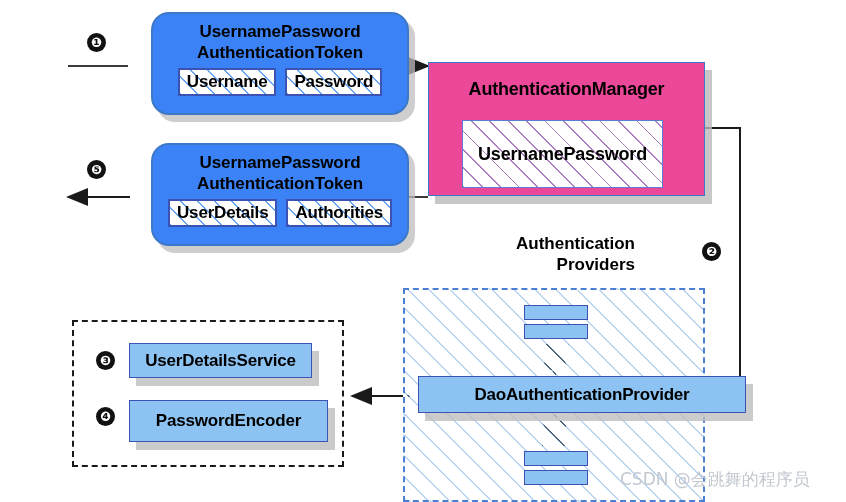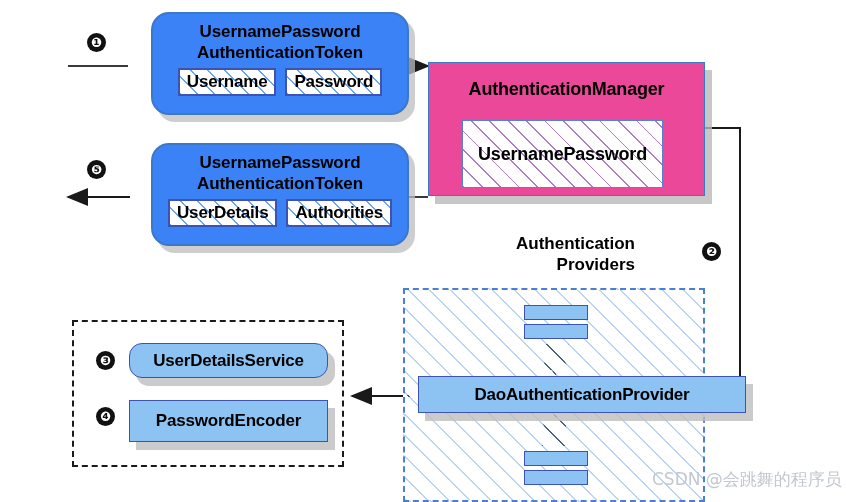--- a/index.html
+++ b/index.html
@@ -157,21 +157,20 @@
     border: 1.5px solid #3c53b4;
     box-sizing: border-box;
   }
 
   .watermark {
     position: absolute;
     color: #c2c8d0;
     font-size: 17px;
     font-family: "DejaVu Sans", sans-serif;
     white-space: nowrap;
-    margin-left: 32px;
   }
   svg.arrowlayer { position: absolute; left: 0; top: 0; pointer-events: none; }
 </style>
 </head>
 <body>
 
 <div id="canvas">
 
   <svg class="arrowlayer" width="846" height="502">
     <defs>
@@ -245,20 +244,20 @@
   <div class="bar" style="left:524px; top:324px; width:64px; height:15px;"></div>
 
   <div class="node-box" style="left:418px; top:376px; width:328px; height:37px;">DaoAuthenticationProvider</div>
 
   <div class="bar" style="left:524px; top:451px; width:64px; height:15px;"></div>
   <div class="bar" style="left:524px; top:470px; width:64px; height:15px;"></div>
 
   <div class="group-dashed-black" style="left:72px; top:320px; width:272px; height:147px;"></div>
 
   <div class="marker" style="left:96px; top:351px;">❸</div>
-  <div class="node-box" style="left:129px; top:343px; width:199px; height:35px;border-radius:13px;">UserDetailsService</div>
+  <div class="node-box" style="left:129px; top:343px; width:183px; height:35px;">UserDetailsService</div>
 
   <div class="marker" style="left:96px; top:407px;">❹</div>
   <div class="node-box" style="left:129px; top:400px; width:199px; height:42px;">PasswordEncoder</div>
 
   <div class="watermark" style="left:620px; top:468px;">CSDN @会跳舞的程序员</div>
 
 </div>
 
 </body></html>

